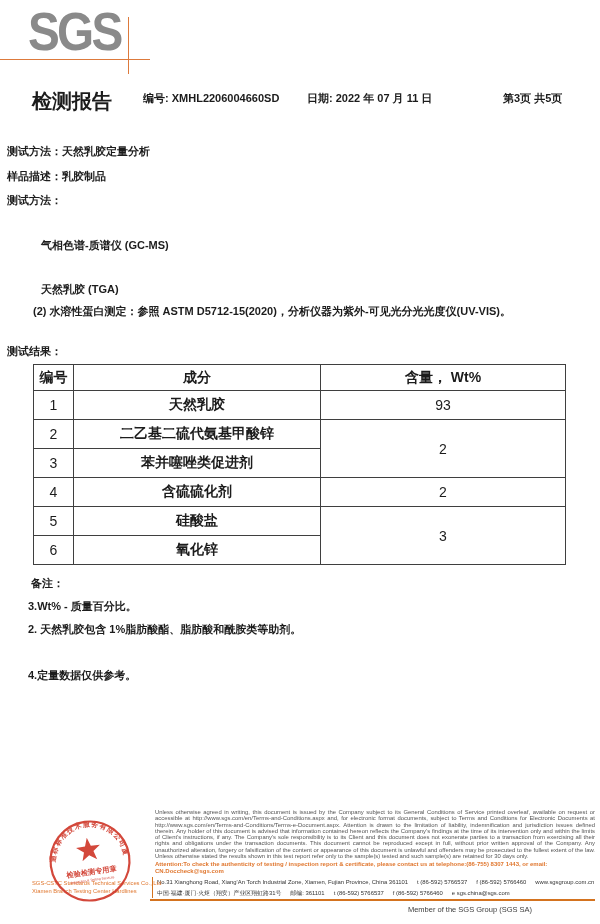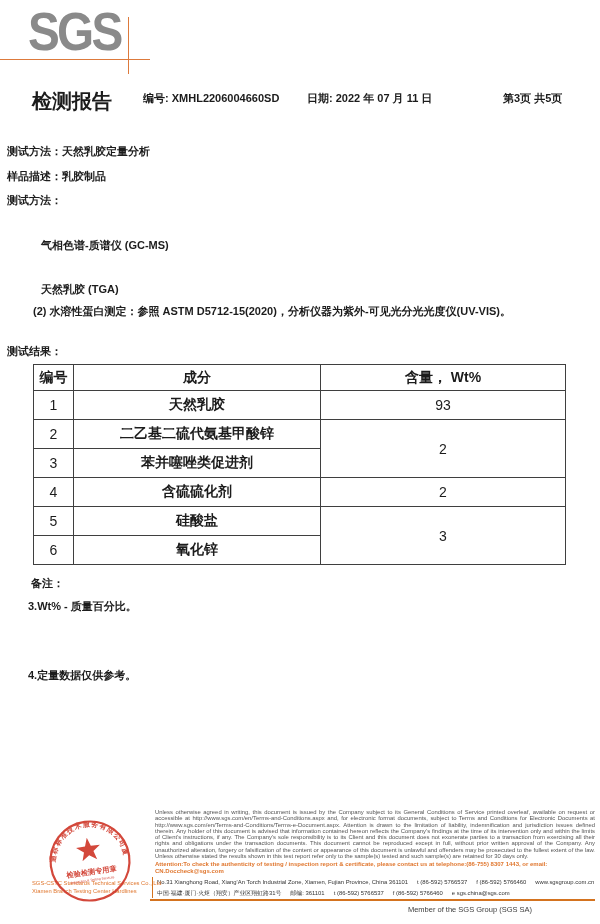--- a/index.html
+++ b/index.html
@@ -103,20 +103,21 @@
       </tr>
       <tr>
         <td class="num">6</td>
         <td>氧化锌</td>
       </tr>
     </tbody>
   </table>
 
   <div class="abs bodyline" style="left:7px;top:576px;margin-left:24px;">备注：</div>
   <div class="abs bodyline" style="left:28px;top:599px;">3.Wt% - 质量百分比。</div>
+  <div class="abs bodyline" style="left:28px;top:622px;">2. 天然乳胶包含 1%脂肪酸酯、脂肪酸和酰胺类等助剂。</div>
   <div class="abs bodyline" style="left:28px;top:668px;">4.定量数据仅供参考。</div>
 
   <div class="abs" style="left:155px;top:809px;width:440px;">
     <div class="legal">Unless otherwise agreed in writing, this document is issued by the Company subject to its General Conditions of Service printed overleaf, available on request or accessible at http://www.sgs.com/en/Terms-and-Conditions.aspx and, for electronic format documents, subject to Terms and Conditions for Electronic Documents at http://www.sgs.com/en/Terms-and-Conditions/Terms-e-Document.aspx. Attention is drawn to the limitation of liability, indemnification and jurisdiction issues defined therein. Any holder of this document is advised that information contained hereon reflects the Company's findings at the time of its intervention only and within the limits of Client's instructions, if any. The Company's sole responsibility is to its Client and this document does not exonerate parties to a transaction from exercising all their rights and obligations under the transaction documents. This document cannot be reproduced except in full, without prior written approval of the Company. Any unauthorized alteration, forgery or falsification of the content or appearance of this document is unlawful and offenders may be prosecuted to the fullest extent of the law. Unless otherwise stated the results shown in this test report refer only to the sample(s) tested and such sample(s) are retained for 30 days only.</div>
     <div class="attention">Attention:To check the authenticity of testing / inspection report &amp; certificate, please contact us at telephone:(86-755) 8307 1443, or email: CN.Doccheck@sgs.com</div>
   </div>
 
   <div class="abs footer-vrule" style="left:152px;top:877px;width:1px;height:21px;"></div>
   <div class="abs" style="left:157px;top:877px;width:438px;">
     <div class="addr-row">

